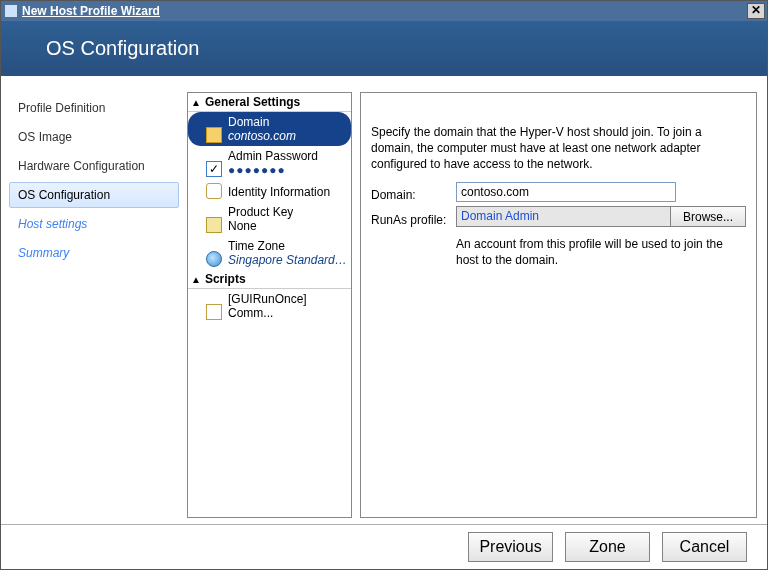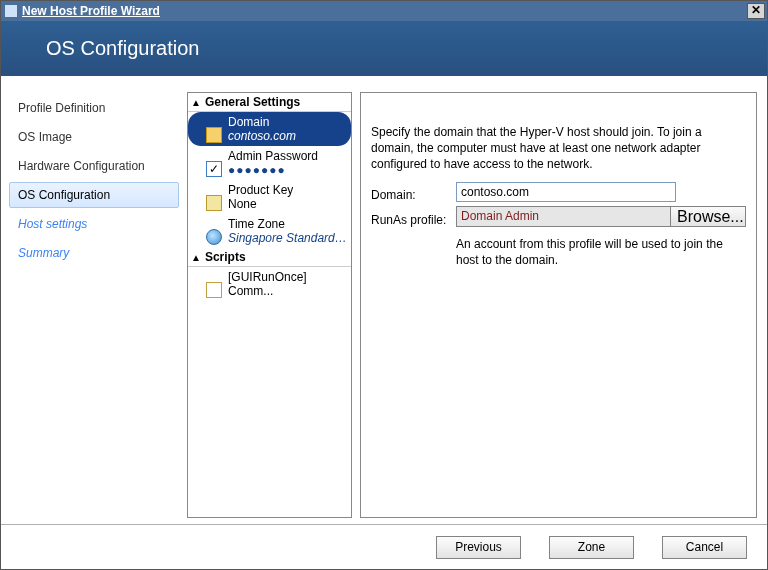--- a/index.html
+++ b/index.html
@@ -155,56 +155,55 @@
     flex:1;
     display:flex;
   }
   .runas-display {
     flex:1;
     background:#e6e6e6;
     border:1px solid #838383;
     height:21px;
     line-height:18px;
     padding:0 4px;
-    color:#7f1d1d;
+    color:#1d4ed8;
   }
   .browse-btn {
     width:75px;
     height:21px;
     border:1px solid #838383;
     background:linear-gradient(#fafafa,#e3e3e3);
     cursor:pointer;
     font-family:inherit;
-    font-size:16px;
+    font-size:12px;
     margin-left:0;
     border-left:none;
   }
   .hint { margin-left:85px; margin-top:9px; line-height:16px; }
   
   .footer {
     position:absolute;
     bottom:0; left:0; right:0;
     height:45px;
     border-top:1px solid #b0b0b0;
     display:flex;
     justify-content:flex-end;
     align-items:center;
     gap:12px;
     padding-right:20px;
     background:#fff;
   }
   .wiz-btn {
     width:85px;
-    height:23px;
+    height:30px;
     border:1px solid #838383;
     background:linear-gradient(#fdfdfd,#e3e3e3);
     cursor:pointer;
     font-family:inherit;
-    font-size:12px;
-    margin-left:16px;
+    font-size:16px;
   }
 </style>
 </head>
 <body>
 
 <div class="titlebar">
   <div class="titlebar-left">
     <span class="title-icon"></span>
     <span class="title-text">New Host Profile Wizard</span>
   </div>
@@ -240,20 +239,26 @@
       </span>
     </div>
     <div class="tree-item">
       <span class="icon ic-pwd">✓</span>
       <span class="labels">
         <span>Admin Password</span>
         <span class="sub dots">●●●●●●●</span>
       </span>
     </div>
     <div class="tree-item">
+      <span class="icon ic-id"></span>
+      <span class="labels">
+        <span>Identity Information</span>
+      </span>
+    </div>
+    <div class="tree-item">
       <span class="icon ic-key"></span>
       <span class="labels">
         <span>Product Key</span>
         <span class="sub" style="color:#000000;font-style:normal;">None</span>
       </span>
     </div>
     <div class="tree-item">
       <span class="icon ic-tz"></span>
       <span class="labels">
         <span>Time Zone</span>

